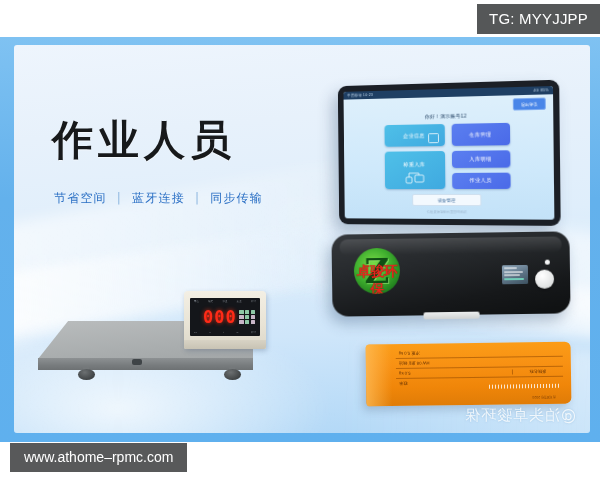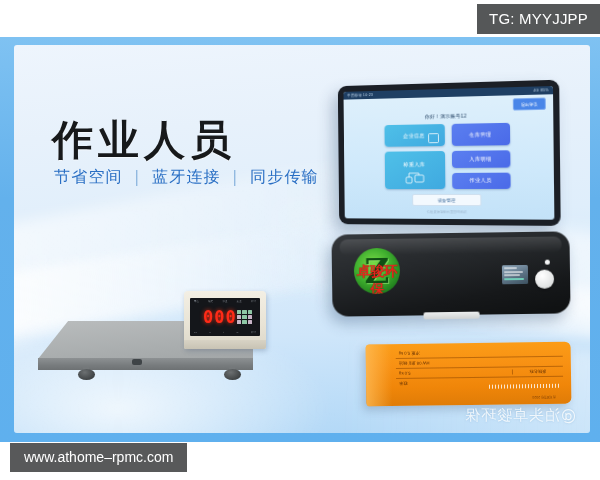--- a/index.html
+++ b/index.html
@@ -116,23 +116,23 @@
   .headline-line {
     font-size: 41px;
     line-height: 45px;
     font-weight: bold;
     color: #17191b;
     letter-spacing: 5px;
     font-family: "DejaVu Sans", "Liberation Sans", sans-serif;
     text-shadow: 0 1px 0 rgba(255,255,255,.5);
   }
   #subtitle {
-    margin-top: 4px;
+    margin-top: 27px;
     margin-left: 2px;
-    font-size: 16px;
+    font-size: 12px;
     color: #2a6fc4;
     letter-spacing: 1.2px;
     font-family: "DejaVu Sans", "Liberation Sans", sans-serif;
     white-space: nowrap;
   }
   #subtitle .sep {
     color: #8fb8e0;
     margin: 0 5px;
     font-weight: normal;
   }
@@ -346,21 +346,21 @@
     padding: 0 1px;
   }
   .ind-ann {
     font-size: 2.4px;
     color: #7b8088;
     letter-spacing: .2px;
   }
   #ind-mid {
     display: flex;
     align-items: center;
-    justify-content: flex-start;
+    justify-content: space-between;
     padding: 0 1px;
   }
   #ind-digits {
     font-family: "DejaVu Sans Mono", "Liberation Mono", monospace;
     font-size: 17px;
     line-height: 17px;
     font-weight: bold;
     color: #ff2a17;
     letter-spacing: 1px;
     text-shadow: 0 0 4px rgba(255,50,20,.85);

